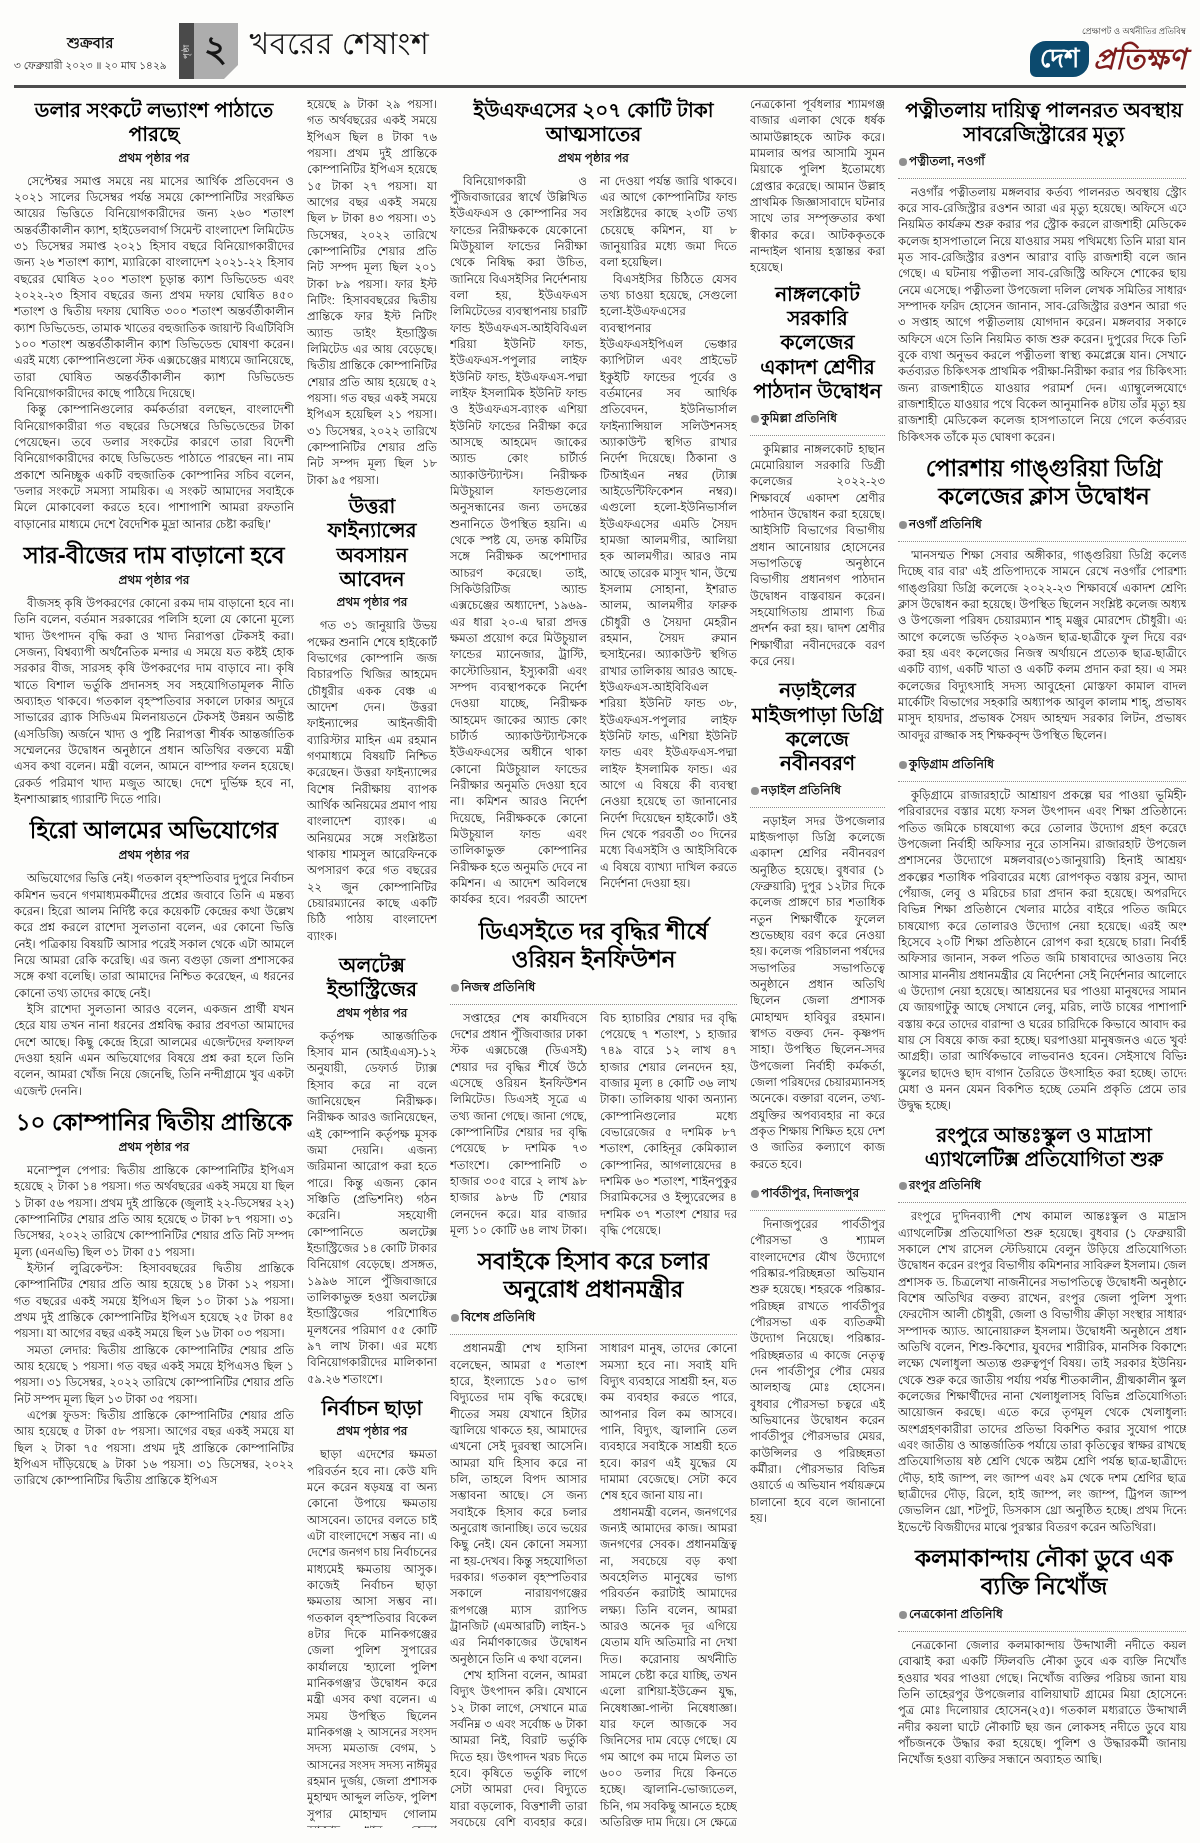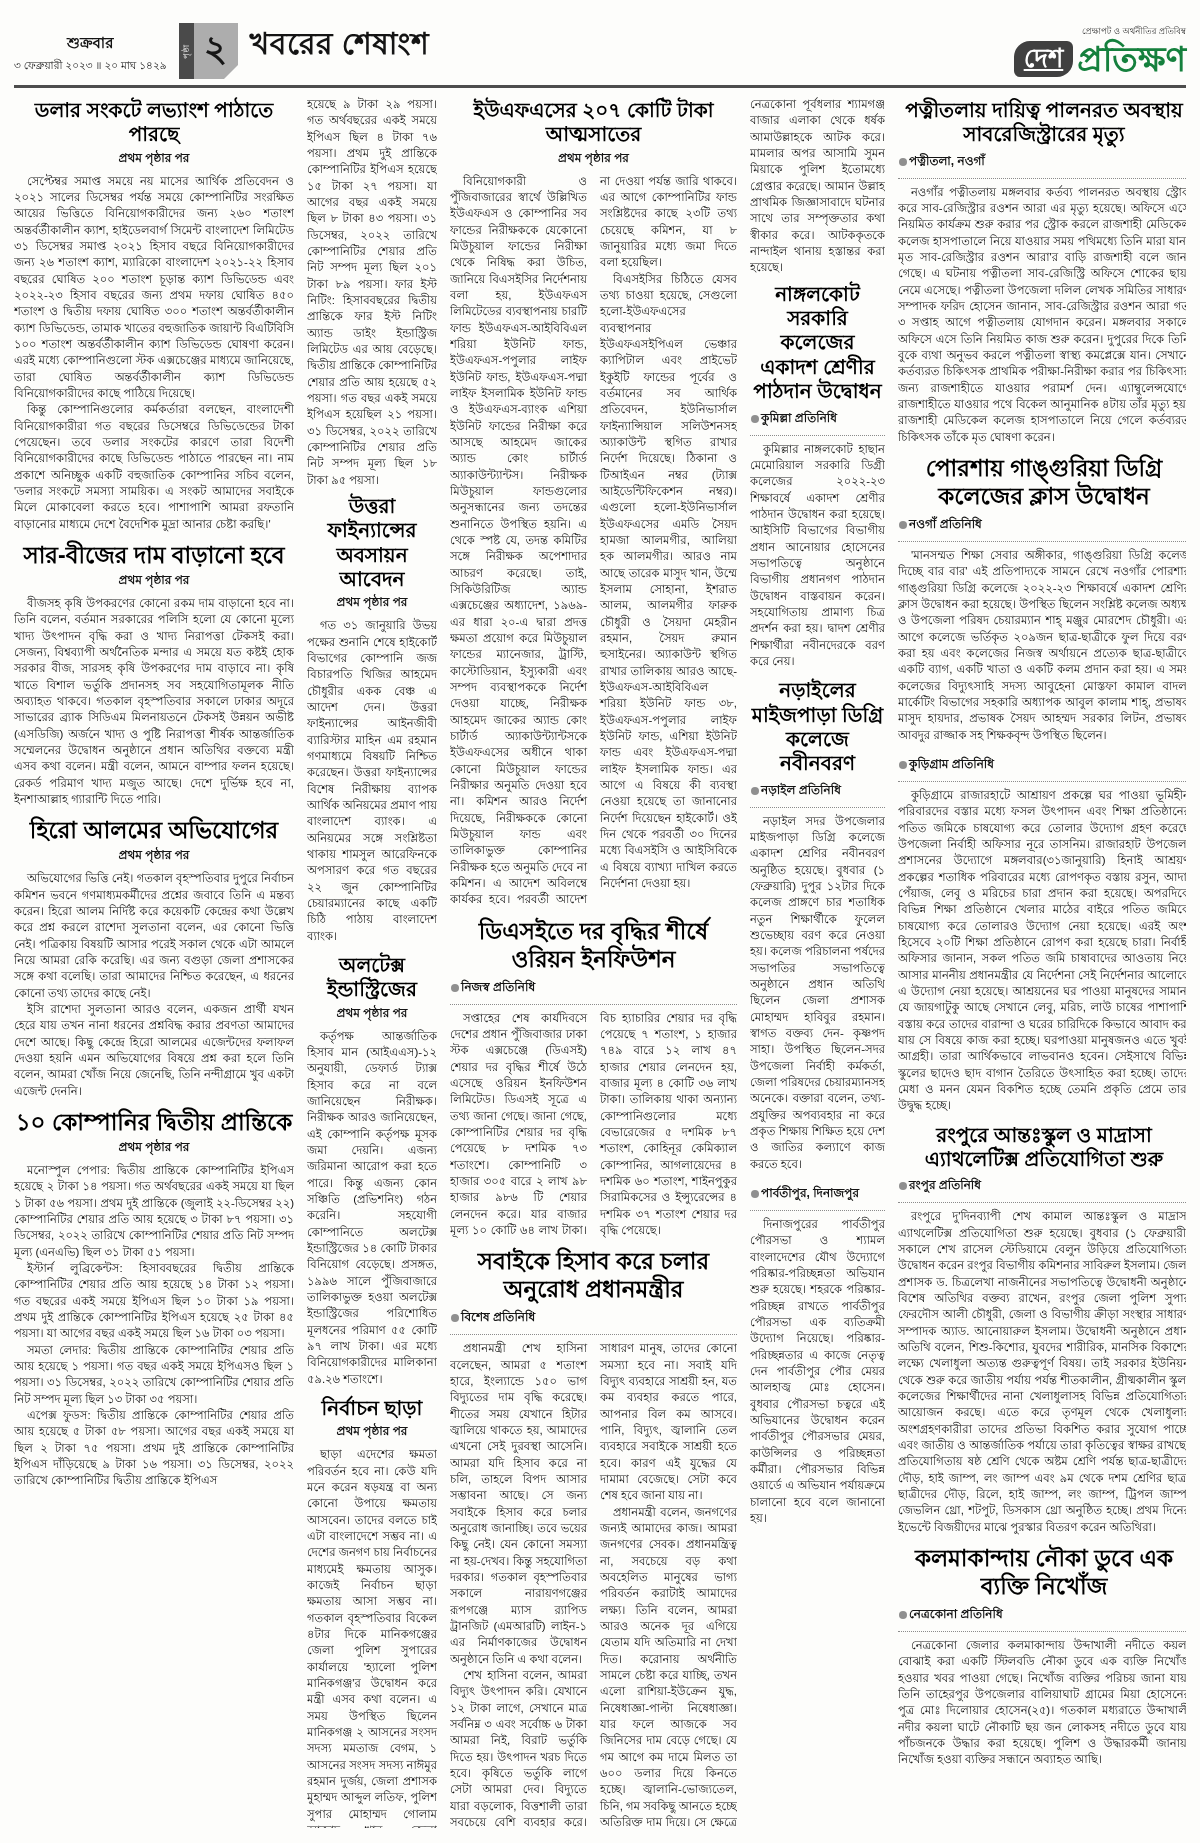--- a/index.html
+++ b/index.html
@@ -14,26 +14,26 @@
   .header-left{display:flex;align-items:flex-end;gap:12px;}
   .dateblock{text-align:center;padding-bottom:4px;min-width:150px;}
   .weekday{font-weight:700;font-size:15px;}
   .dateline{font-size:10.5px;margin-top:2px;}
   .page-badge{display:flex;height:56px;}
   .page-badge .strip{width:15px;background:#4a4a4a;color:#fff;display:flex;align-items:center;justify-content:center;}
   .page-badge .strip span{writing-mode:vertical-rl;transform:rotate(180deg);font-size:8px;letter-spacing:1px;}
   .page-badge .numbox{width:44px;background:#adadad;display:flex;align-items:center;justify-content:center;position:relative;}
   .page-badge .numbox span{font-size:36px;font-weight:700;color:#161616;}
   .page-badge .numbox::after{content:"";position:absolute;right:0;bottom:0;border-style:solid;border-width:0 0 14px 14px;border-color:transparent transparent #fdfdfb transparent;}
-  .section-title{font-size:30px;font-weight:700;padding-bottom:8px;letter-spacing:0.5px;}
+  .section-title{font-size:30px;font-weight:400;padding-bottom:8px;letter-spacing:0.5px;}
   .masthead{text-align:right;padding-bottom:2px;}
   .tagline{font-size:8.5px;color:#333;margin-bottom:2px;}
   .logo-row{display:flex;align-items:center;gap:4px;justify-content:flex-end;}
-  .logo-desh{background:#404040;color:#fff;font-weight:800;font-size:26px;padding:4px 10px 6px 10px;border-radius:16px 6px 16px 6px;line-height:1;text-decoration:underline;}
-  .logo-rest{font-size:34px;font-weight:800;color:#15803d;line-height:1;}
+  .logo-desh{background:#0c4a6e;color:#fff;font-weight:800;font-size:26px;padding:4px 10px 6px 10px;border-radius:16px 6px 16px 6px;line-height:1;}
+  .logo-rest{font-size:29px;font-weight:800;color:#7f1d1d;line-height:1;font-style:italic;}
   
   .main{display:flex;gap:13px;height:1732px;margin-top:8px;overflow:hidden;}
   .col{overflow:hidden;height:100%;}
   .col-1{width:280px;flex:none;}
   .col-2{width:130px;flex:none;}
   .col-g34{width:287px;flex:none;}
   .col-5{width:135px;flex:none;}
   .col-right{width:292px;flex:none;}
   .story{margin-bottom:9px;}
   .headline{font-weight:800;text-align:center;line-height:1.22;color:#000;margin:2px 0 2px 0;}

